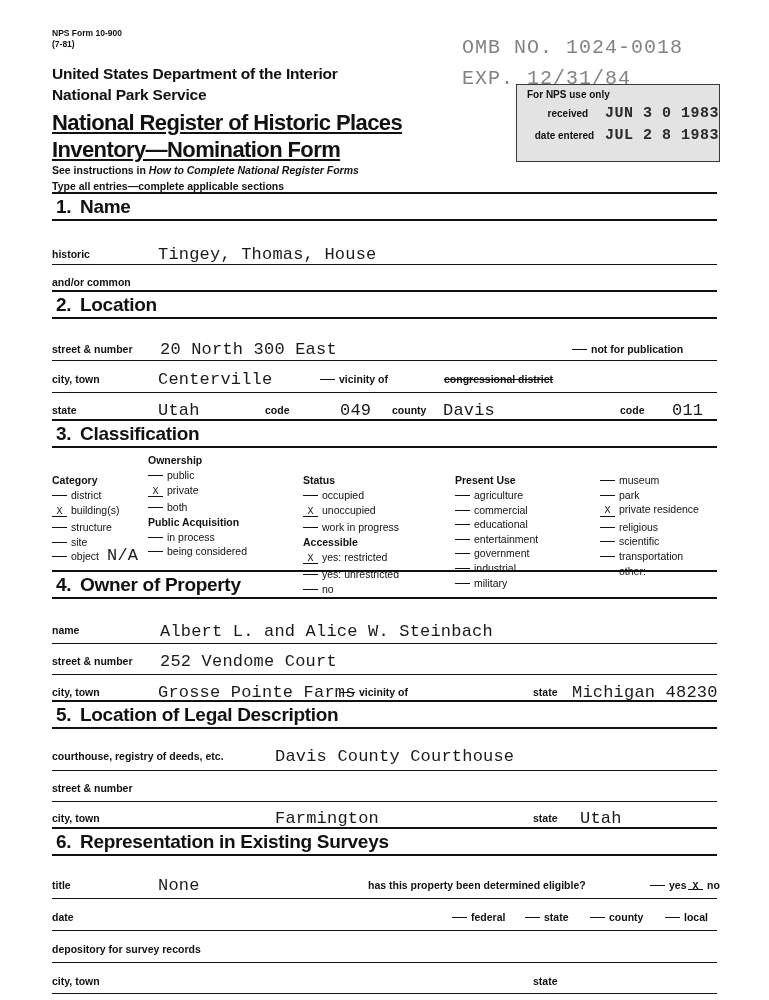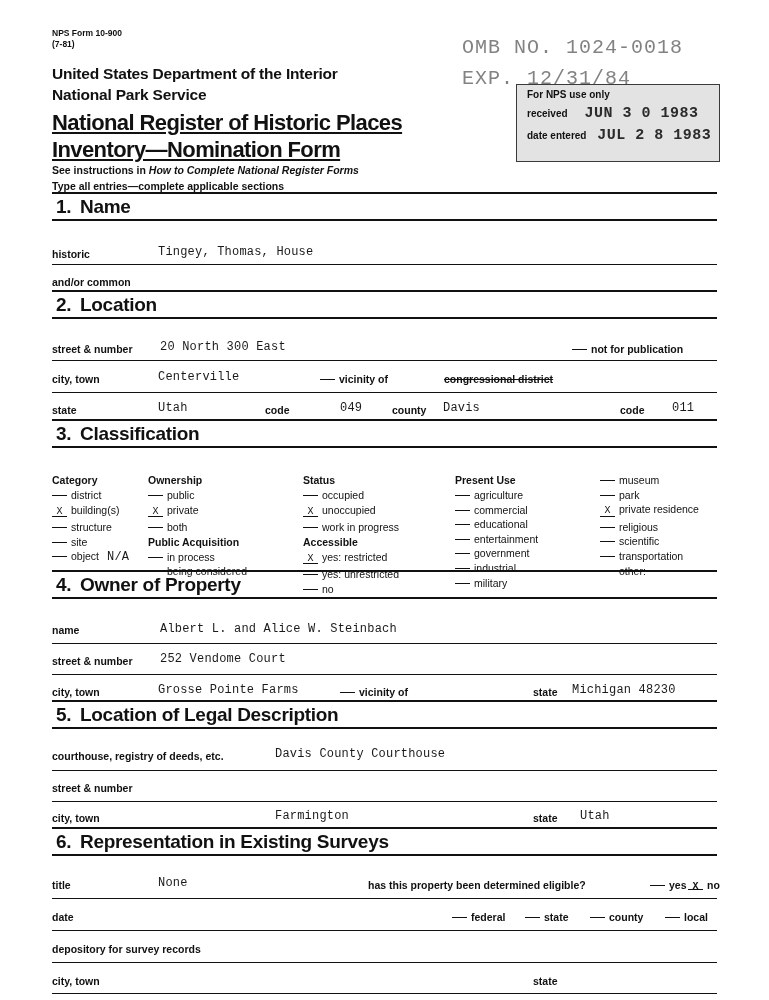--- a/index.html
+++ b/index.html
@@ -1,32 +1,32 @@
 <!DOCTYPE html>
 <html><head>
 <meta charset="utf-8">
 <style>
   html,body{margin:0;padding:0;background:#fff;}
   body{width:769px;height:1000px;font-family:"Liberation Sans",sans-serif;color:#111;position:relative;overflow:hidden;}
   .page{position:relative;width:745px;height:1000px;padding:12px;}
-  .typed{font-family:"Liberation Mono",monospace;font-size:12px;letter-spacing:0.2px;color:#1a1a1a;}
+  .typed{font-family:"Liberation Mono",monospace;font-size:17px;letter-spacing:0.2px;color:#1a1a1a;}
   .lbl{font-size:10.5px;font-weight:bold;}
 
   
   .formno{position:absolute;left:52px;top:28px;font-size:8.5px;font-weight:bold;line-height:1.25;}
   .dept{position:absolute;left:52px;top:64px;font-size:15.5px;font-weight:bold;line-height:1.35;letter-spacing:-0.2px;}
   .title{position:absolute;left:52px;top:110px;font-size:22px;font-weight:bold;line-height:1.22;letter-spacing:-0.6px;text-decoration:underline;}
   .instr{position:absolute;left:52px;top:163px;font-size:10.5px;font-weight:bold;line-height:1.5;}
   .instr i{font-weight:bold;font-style:italic;}
 
   
   .omb{position:absolute;left:462px;top:32px;font-family:"Liberation Mono",monospace;font-size:20px;color:#6d6d6d;letter-spacing:1px;line-height:1.55;opacity:.85;}
   .nps-box{position:absolute;left:516px;top:84px;width:202px;height:76px;border:1px solid #3a3a3a;background:#e3e3e3;}
   .nps-box .t{font-size:10px;font-weight:bold;padding:4px 0 0 10px;}
-  .nps-row{font-size:10px;font-weight:bold;padding:5px 0 0 10px;position:relative;}
+  .nps-row{font-size:10px;font-weight:bold;padding:5px 0 0 10px;position:relative;text-align:right;}
   .stamp{font-family:"Liberation Mono",monospace;color:#2b2b2b;font-weight:bold;letter-spacing:0.5px;}
   .stamp.big{font-size:15px;}
 
   
   .secbar{position:absolute;left:52px;width:665px;}
   .secbar .top{border-top:2.2px solid #111;}
   .secbar .txt{font-size:19px;font-weight:bold;letter-spacing:-0.3px;padding:2px 0 1px 4px;}
   .secbar .bot{border-bottom:2.2px solid #111;}
   .secnum{display:inline-block;width:24px;}
   .rule{position:absolute;left:52px;width:665px;border-bottom:1.4px solid #111;}
@@ -137,21 +137,21 @@
     <div class="h">Category</div>
     <div id="cat-items">
         <div class="it"><span class="box"><span class="x"></span></span><span>district</span></div>
         <div class="it"><span class="box"><span class="x">X</span></span><span>building(s)</span></div>
         <div class="it"><span class="box"><span class="x"></span></span><span>structure</span></div>
         <div class="it"><span class="box"><span class="x"></span></span><span>site</span></div>
         <div class="it"><span class="box"><span class="x"></span></span><span>object</span><span class="typed" style="margin-left: 8px;">N/A</span></div>
       </div>
   </div>
 
-  <div class="col" style="left:148px;top:459px;width:155px;">
+  <div class="col" style="left:148px;top:439px;width:155px;">
     <div class="h">Ownership</div>
     <div id="own-items">
         <div class="it"><span class="box"><span class="x"></span></span><span>public</span></div>
         <div class="it"><span class="box"><span class="x">X</span></span><span>private</span></div>
         <div class="it"><span class="box"><span class="x"></span></span><span>both</span></div>
       </div>
     <div class="h" style="margin-top:1px;">Public Acquisition</div>
     <div id="pub-items">
         <div class="it"><span class="box"><span class="x"></span></span><span>in process</span></div>
         <div class="it"><span class="box"><span class="x"></span></span><span>being considered</span></div>

